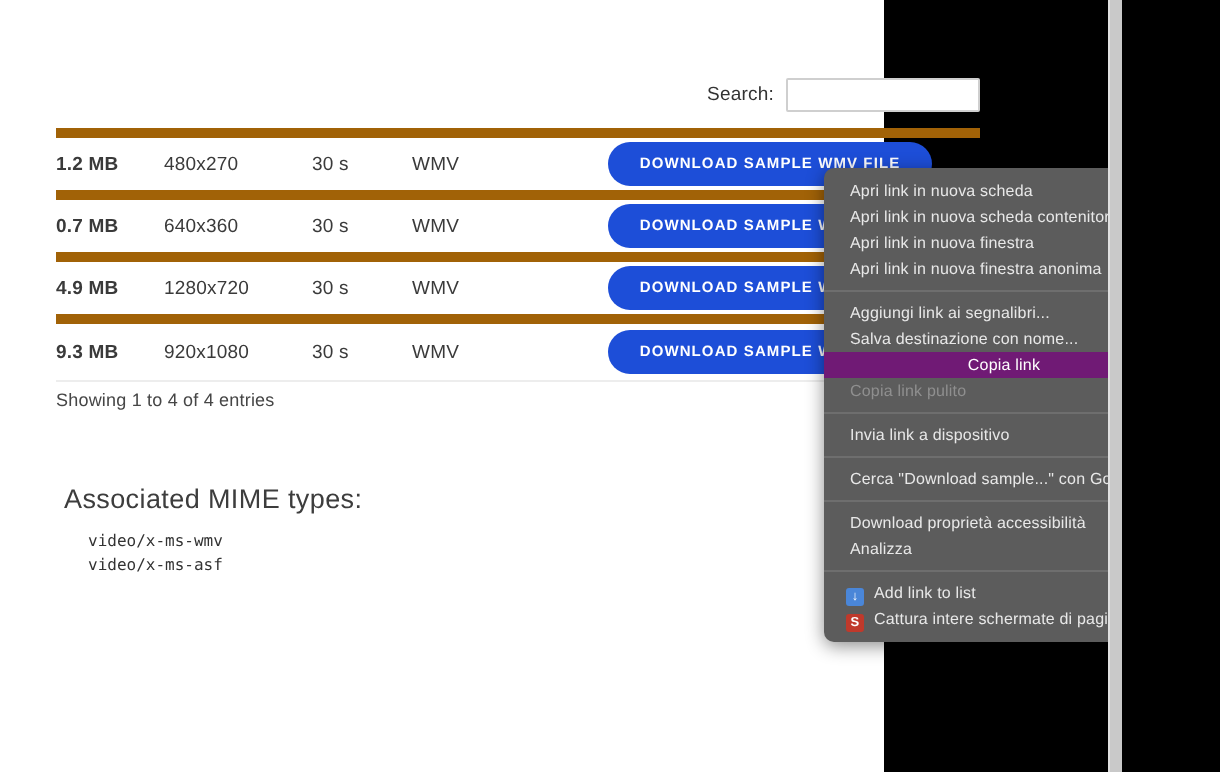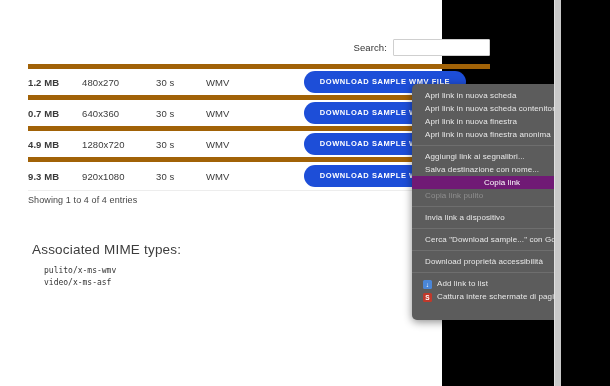--- a/index.html
+++ b/index.html
@@ -138,21 +138,21 @@
   }
 
   
   #context-menu {
     position: absolute;
     left: 412px; top: 84px;
     width: 185px;
     background: #5c5c5c;
     border-radius: 5px;
     box-shadow: 0 2px 9px rgba(0,0,0,0.45);
-    padding: 5px 0 17px 0;
+    padding: 5px 0 5px 0;
     overflow: hidden;
   }
   .cm-item {
     position: relative;
     height: 13px;
     line-height: 13px;
     padding: 0 18px 0 13px;
     font-size: 8px;
     color: #e8e8e8;
     white-space: nowrap;
@@ -239,39 +239,40 @@
           <td class="c-btn">
             <a class="dl-btn" href="#">DOWNLOAD SAMPLE WMV FILE</a>
           </td>
         </tr>
       </tbody>
   </table>
 
   <div id="showing-entries">Showing 1 to 4 of 4 entries</div>
 
   <div id="mime-title">Associated MIME types:</div>
-  <div id="mime-list">pulito/x-ms-wmv
+  <div id="mime-list">video/x-ms-wmv
 video/x-ms-asf</div>
 
   <div id="context-menu">
       <div class="cm-item"><span>Apri link in nuova scheda</span></div>
       <div class="cm-item"><span>Apri link in nuova scheda contenitore</span><span class="cm-arrow">❯</span></div>
       <div class="cm-item"><span>Apri link in nuova finestra</span></div>
       <div class="cm-item"><span>Apri link in nuova finestra anonima</span></div>
       <div class="cm-sep"></div>
       <div class="cm-item"><span>Aggiungi link ai segnalibri...</span></div>
       <div class="cm-item"><span>Salva destinazione con nome...</span></div>
       <div class="cm-item selected"><span>Copia link</span></div>
       <div class="cm-item disabled"><span>Copia link pulito</span></div>
       <div class="cm-sep"></div>
       <div class="cm-item"><span>Invia link a dispositivo</span><span class="cm-arrow">❯</span></div>
       <div class="cm-sep"></div>
       <div class="cm-item"><span>Cerca "Download sample..." con Google.it</span></div>
       <div class="cm-sep"></div>
       <div class="cm-item"><span>Download proprietà accessibilità</span></div>
+      <div class="cm-item"><span>Analizza</span></div>
       <div class="cm-sep"></div>
       <div class="cm-item with-icon"><span class="cm-icon blue">↓</span><span>Add link to list</span></div>
       <div class="cm-item with-icon"><span class="cm-icon red">S</span><span>Cattura intere schermate di pagine web - FireShot</span><span class="cm-arrow">❯</span></div>
     </div>
 
 </div>
 
 <div id="scrollbar-track">
   <div id="scrollbar-thumb"></div>
 </div>

